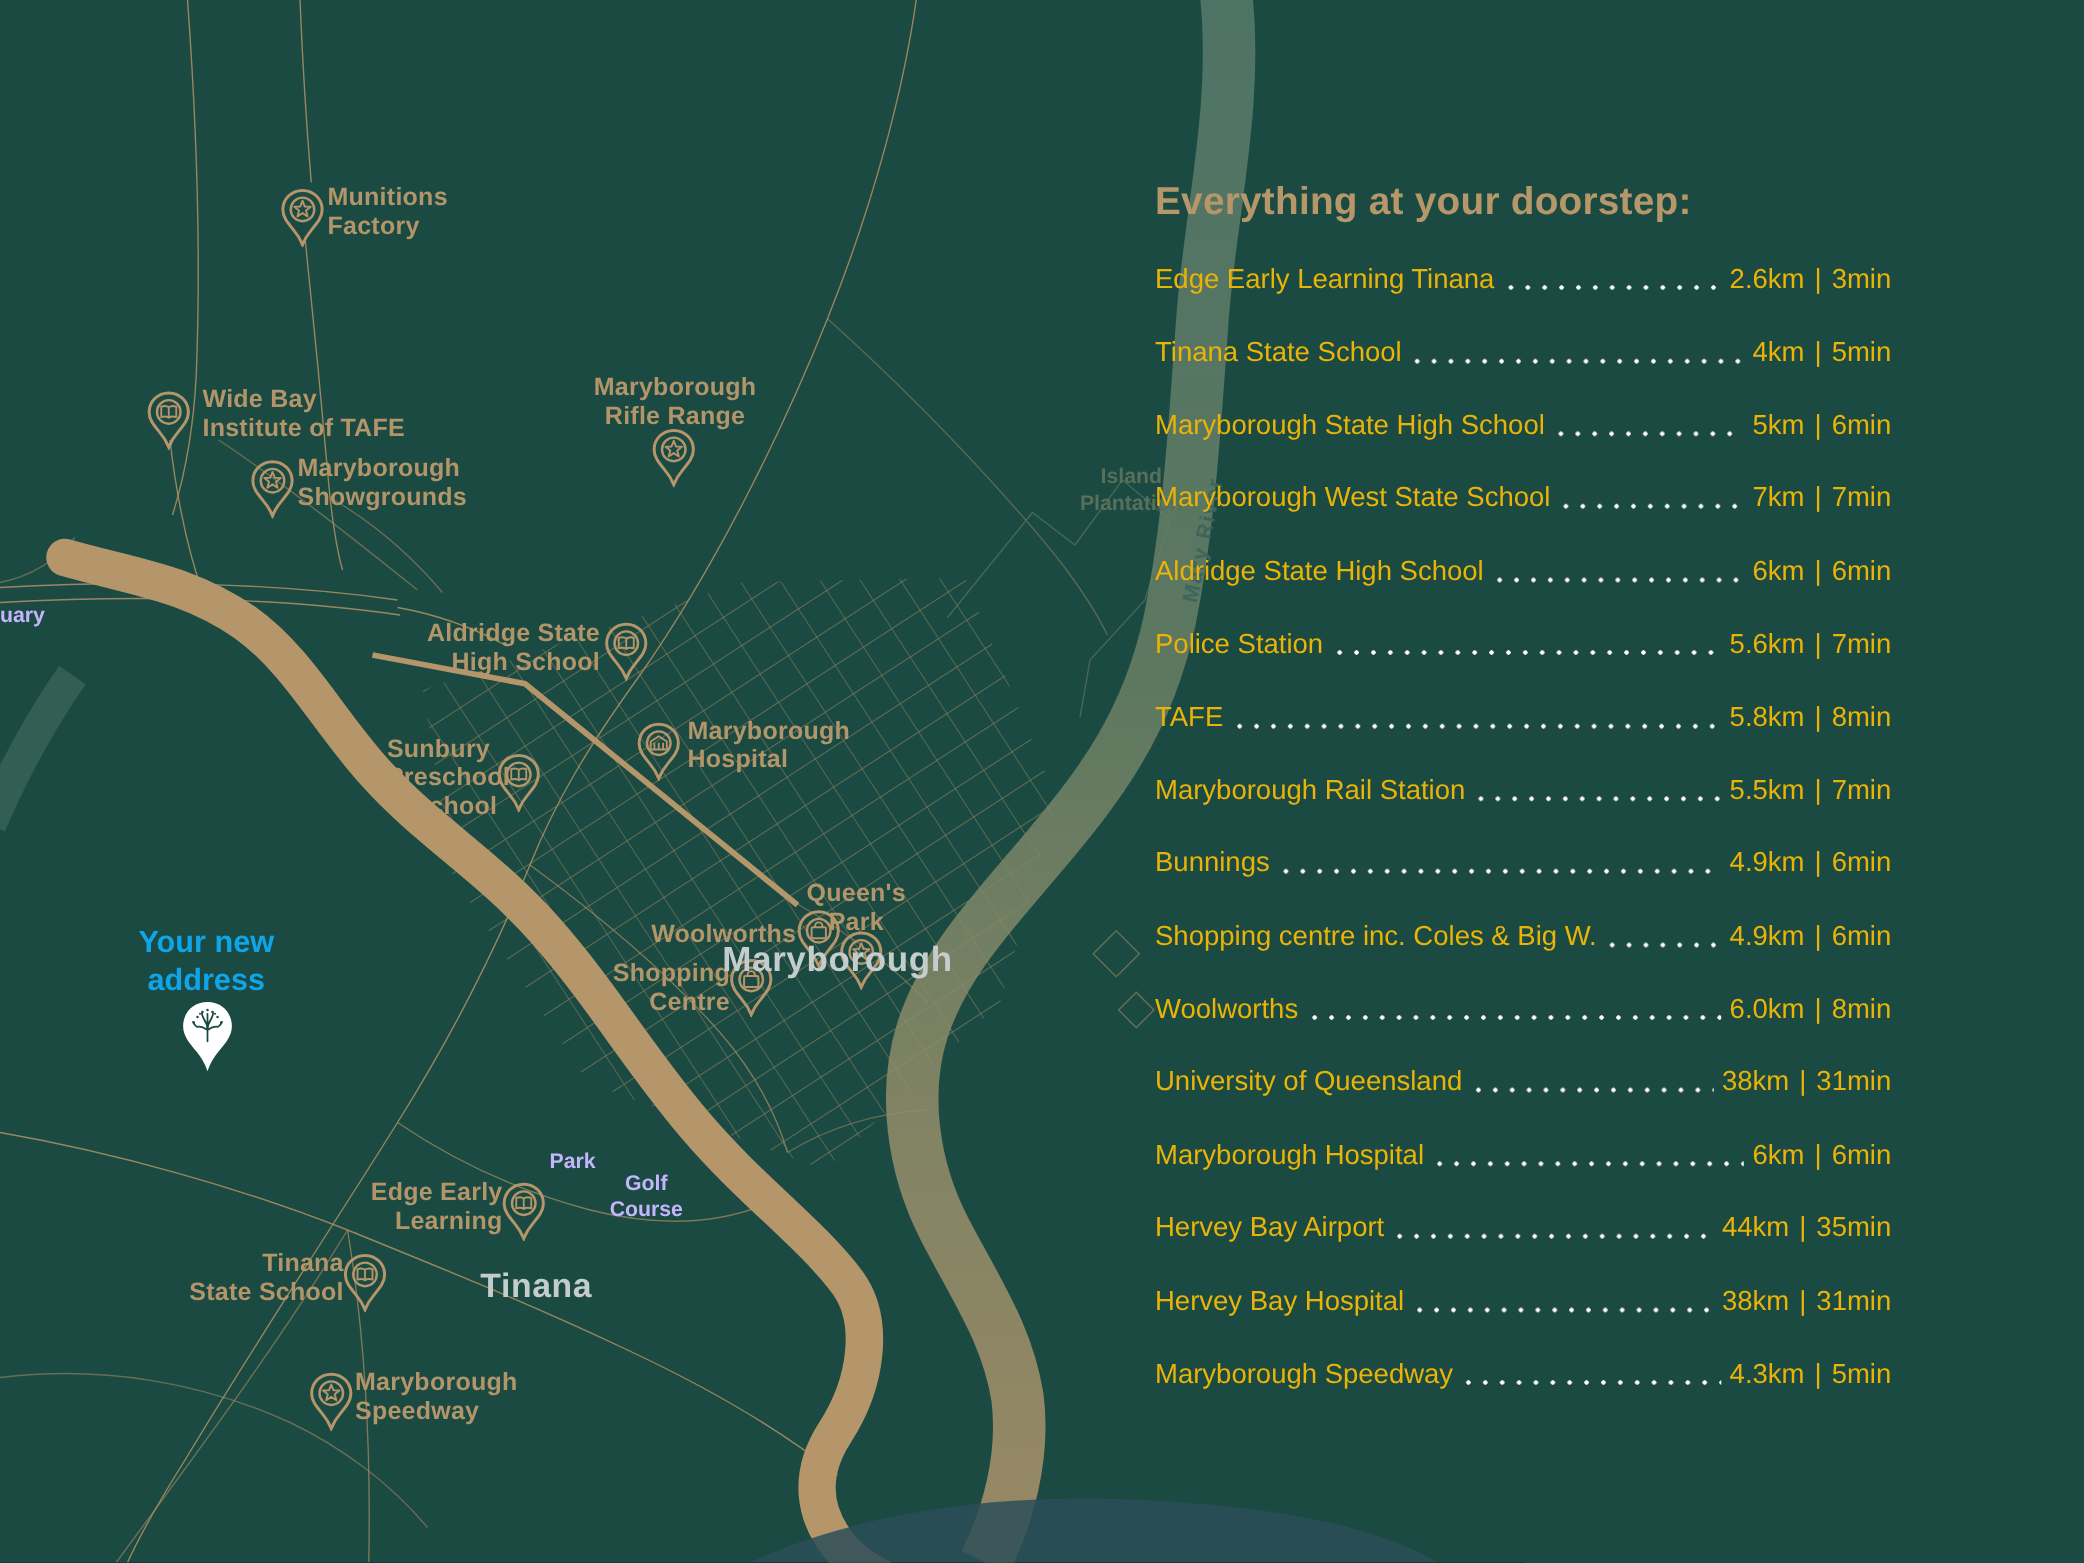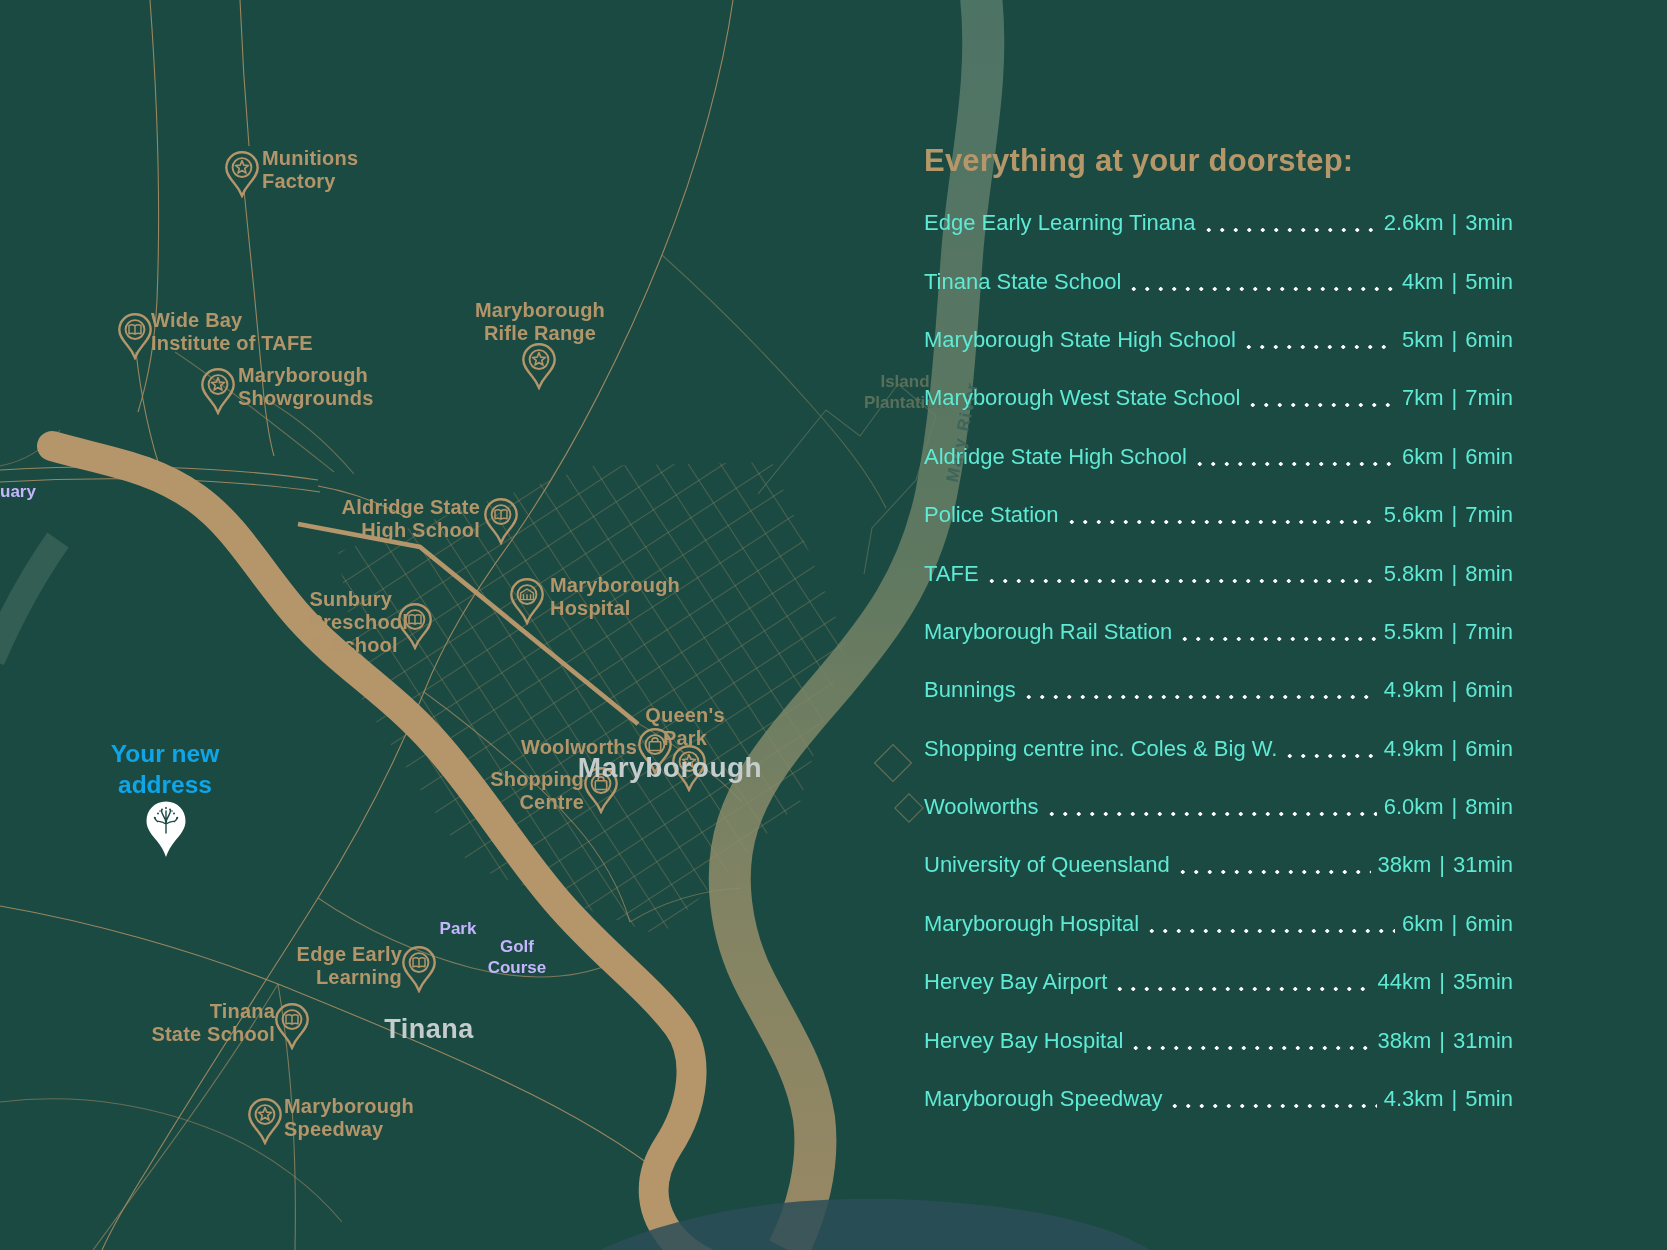--- a/index.html
+++ b/index.html
@@ -42,21 +42,21 @@
   #address-pin{position:absolute;left:143px;top:800px;}
 
   #panel{position:absolute;left:0;top:0;width:1667px;height:1250px;pointer-events:none;margin-left:31px;}
   #panel-heading{
     position:absolute;left:893px;top:143px;margin:0;
     color:#b5976a;font-size:31px;font-weight:bold;letter-spacing:.2px;
   }
   #poi-list{position:absolute;left:893px;top:194px;width:589px;}
   .row{
     display:flex;align-items:center;height:58.4px;
-    color:#5eead4;font-size:22px;
+    color:#eab308;font-size:22px;
   }
   .rlabel{white-space:nowrap;}
   .leader{
     flex:1;align-self:stretch;margin:0 7px 0 6px;
     background-image:radial-gradient(circle,#ffffff 1.55px,rgba(255,255,255,0) 1.95px);
     background-size:13.5px 4px;background-repeat:repeat-x;
     background-position:left calc(50% + 7px);
   }
   .rvalue{white-space:nowrap;}
   .sep{padding:0 8px;}
@@ -166,21 +166,21 @@
   <svg class="pin" width="38" height="48" viewBox="0 0 40 52" style="left: 223px; top: 150px;">
         <use href="#sym-pin"></use>
         <use href="#sym-star"></use>
       </svg>
       <div class="poi-label" style="left: 262px; top: 170px; transform: translateY(-50%);">Munitions
 Factory</div>
       <svg class="pin" width="38" height="48" viewBox="0 0 40 52" style="left: 116px; top: 312px;">
         <use href="#sym-pin"></use>
         <use href="#sym-book"></use>
       </svg>
-      <div class="poi-label" style="left: 151px; top: 332px; transform: translateY(-50%);">Wide Bay
+      <div class="poi-label" style="left: 162px; top: 332px; transform: translateY(-50%);">Wide Bay
 Institute of TAFE</div>
       <svg class="pin" width="38" height="48" viewBox="0 0 40 52" style="left: 199px; top: 367px;">
         <use href="#sym-pin"></use>
         <use href="#sym-star"></use>
       </svg>
       <div class="poi-label" style="left: 238px; top: 387px; transform: translateY(-50%);">Maryborough
 Showgrounds</div>
       <svg class="pin" width="38" height="48" viewBox="0 0 40 52" style="left: 520px; top: 342px;">
         <use href="#sym-pin"></use>
         <use href="#sym-star"></use>

